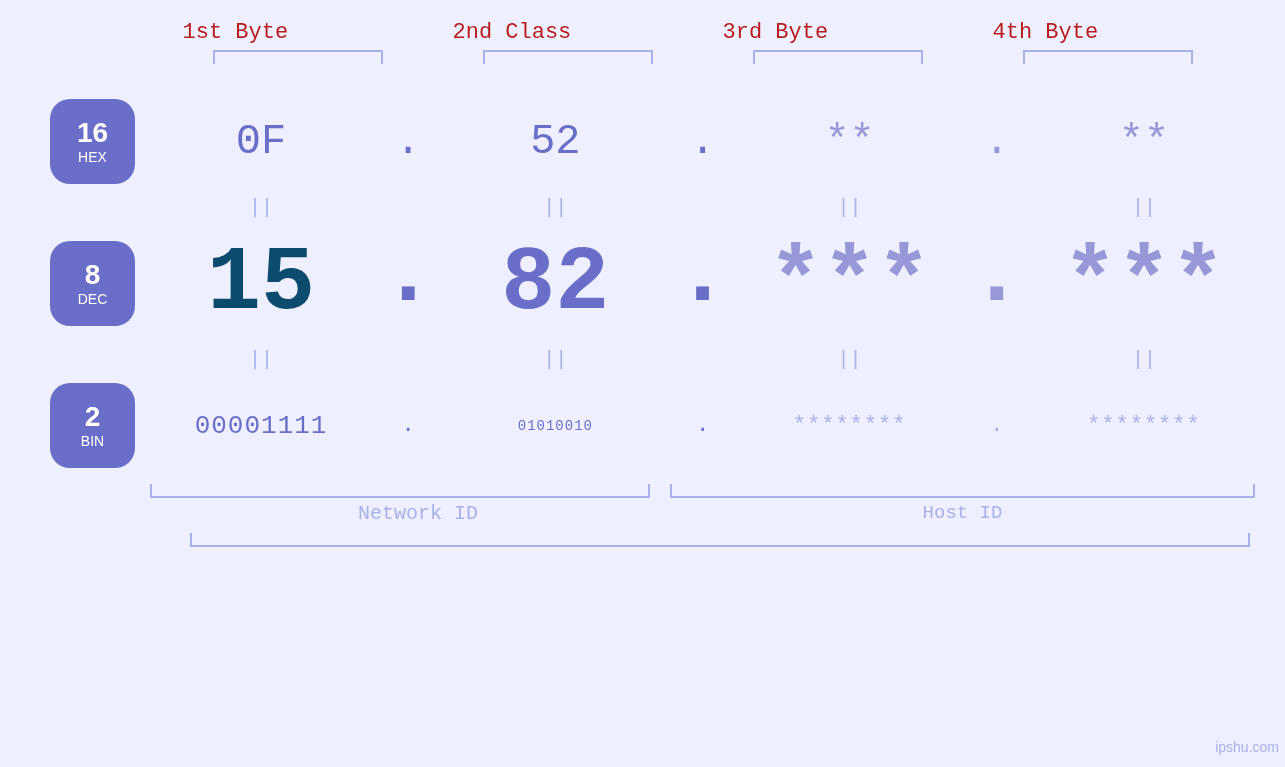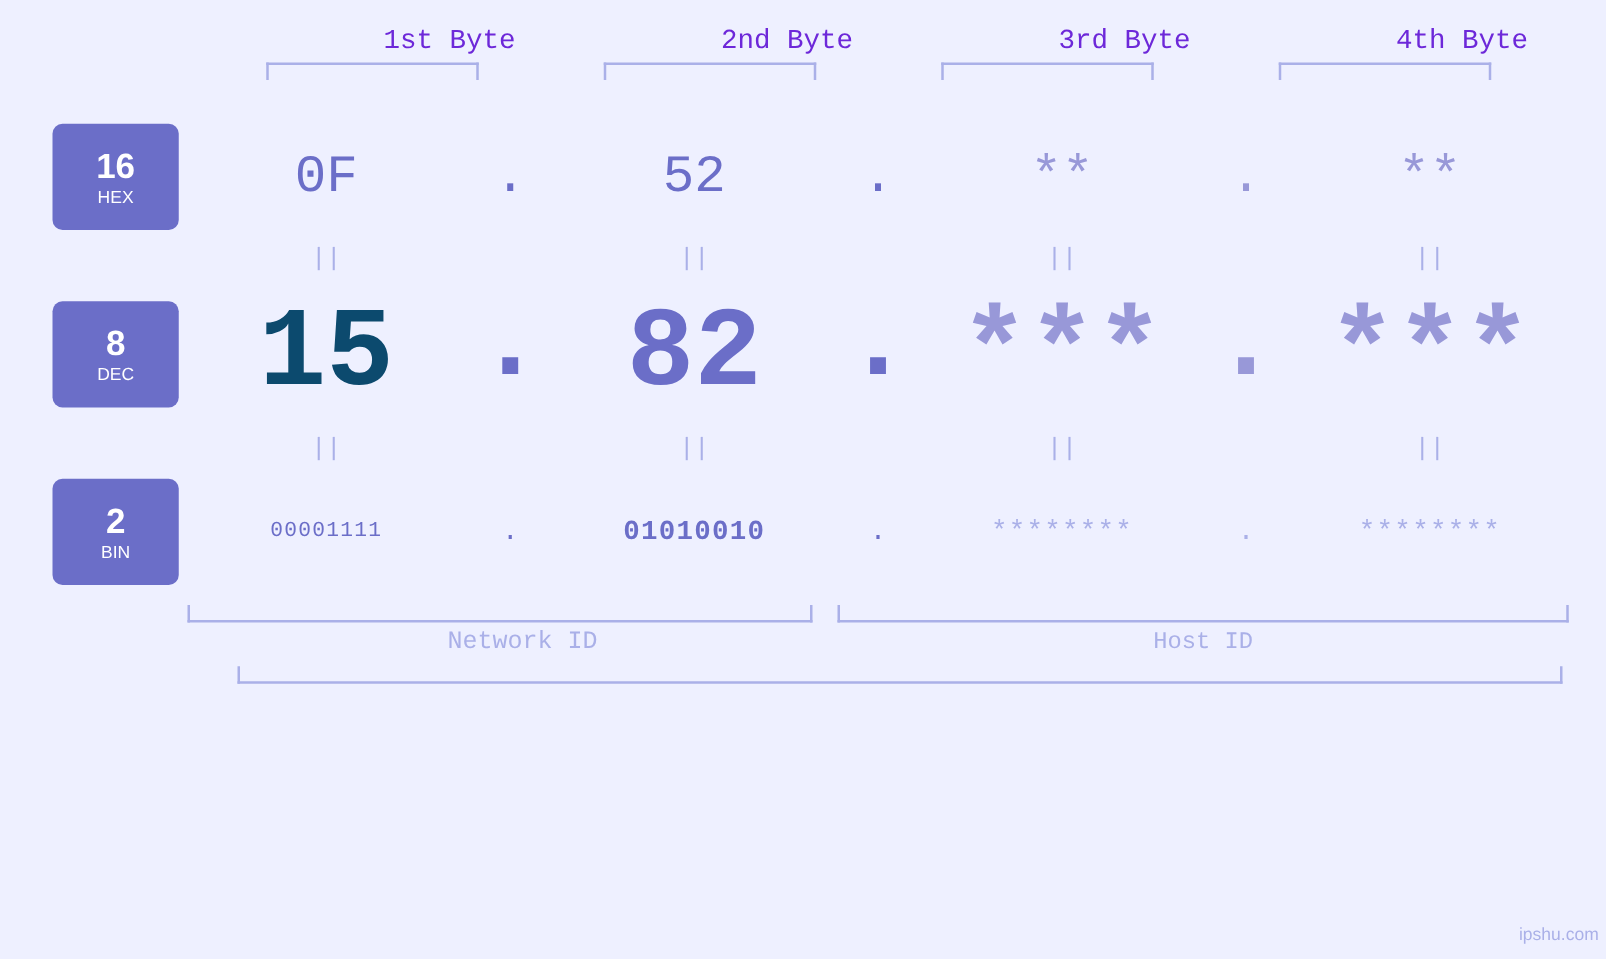--- a/index.html
+++ b/index.html
@@ -19,24 +19,24 @@
       background: #eef0ff;
       position: relative;
       display: flex;
       flex-direction: column;
       align-items: center;
       padding-top: 20px;
     }
 
     
     .badge {
-      width: 101px;
+      width: 85px;
       height: 85px;
       background: #6b6ec8;
-      border-radius: 8px;
+      border-radius: 20px;
       display: flex;
       flex-direction: column;
       align-items: center;
       justify-content: center;
       margin-left: 45px;
       flex-shrink: 0;
     }
 
     .badge-num {
       color: white;
@@ -110,22 +110,22 @@
     
     .top-header {
       display: flex;
       margin-left: 150px;
       margin-right: 30px;
       margin-bottom: 5px;
     }
 
     .th-col {
       width: 230px;
-      text-align: right;
-      color: #6d28d9;
+      text-align: left;
+      color: #b91c1c;
       font-size: 22px;
       font-family: 'Courier New', monospace;
     }
 
     .th-dot {
       width: 40px;
     }
 
     
     .top-brackets {
@@ -153,21 +153,21 @@
     }
   </style>
 </head>
 <body>
 
 <div class="main-container">
 
   <div class="top-header">
     <div class="th-col">1st Byte</div>
     <div class="th-dot"></div>
-    <div class="th-col">2nd Byte</div>
+    <div class="th-col">2nd Class</div>
     <div class="th-dot"></div>
     <div class="th-col">3rd Byte</div>
     <div class="th-dot"></div>
     <div class="th-col">4th Byte</div>
   </div>
 
   <div class="top-brackets">
     <div class="tb-col">
         <div class="tb-bracket"></div>
       </div>
@@ -293,27 +293,27 @@
 
   <div class="grid-layout">
     <div class="grid-badge-cell">
       <div class="badge">
         <span class="badge-num">2</span>
         <span class="badge-label">BIN</span>
       </div>
     </div>
     <div class="grid-values-cell">
       <div class="byte-col">
-        <span style="color:#6b6ec8;font-size:17px;letter-spacing:1px;">00001111</span>
+        <span style="color:#6b6ec8;font-size:26px;letter-spacing:1px;">00001111</span>
       </div>
       <div class="dot-col">
         <span style="color:#6b6ec8;font-size:22px;">.</span>
       </div>
       <div class="byte-col">
-        <span style="color:#6b6ec8;font-size:22px;letter-spacing:1px;font-weight:bold;">01010010</span>
+        <span style="color:#6b6ec8;font-size:14px;letter-spacing:1px;">01010010</span>
       </div>
       <div class="dot-col">
         <span style="color:#6b6ec8;font-size:22px;">.</span>
       </div>
       <div class="byte-col">
         <span style="color:#aab0e8;font-size:22px;letter-spacing:1px;">********</span>
       </div>
       <div class="dot-col">
         <span style="color:#aab0e8;font-size:22px;">.</span>
       </div>

